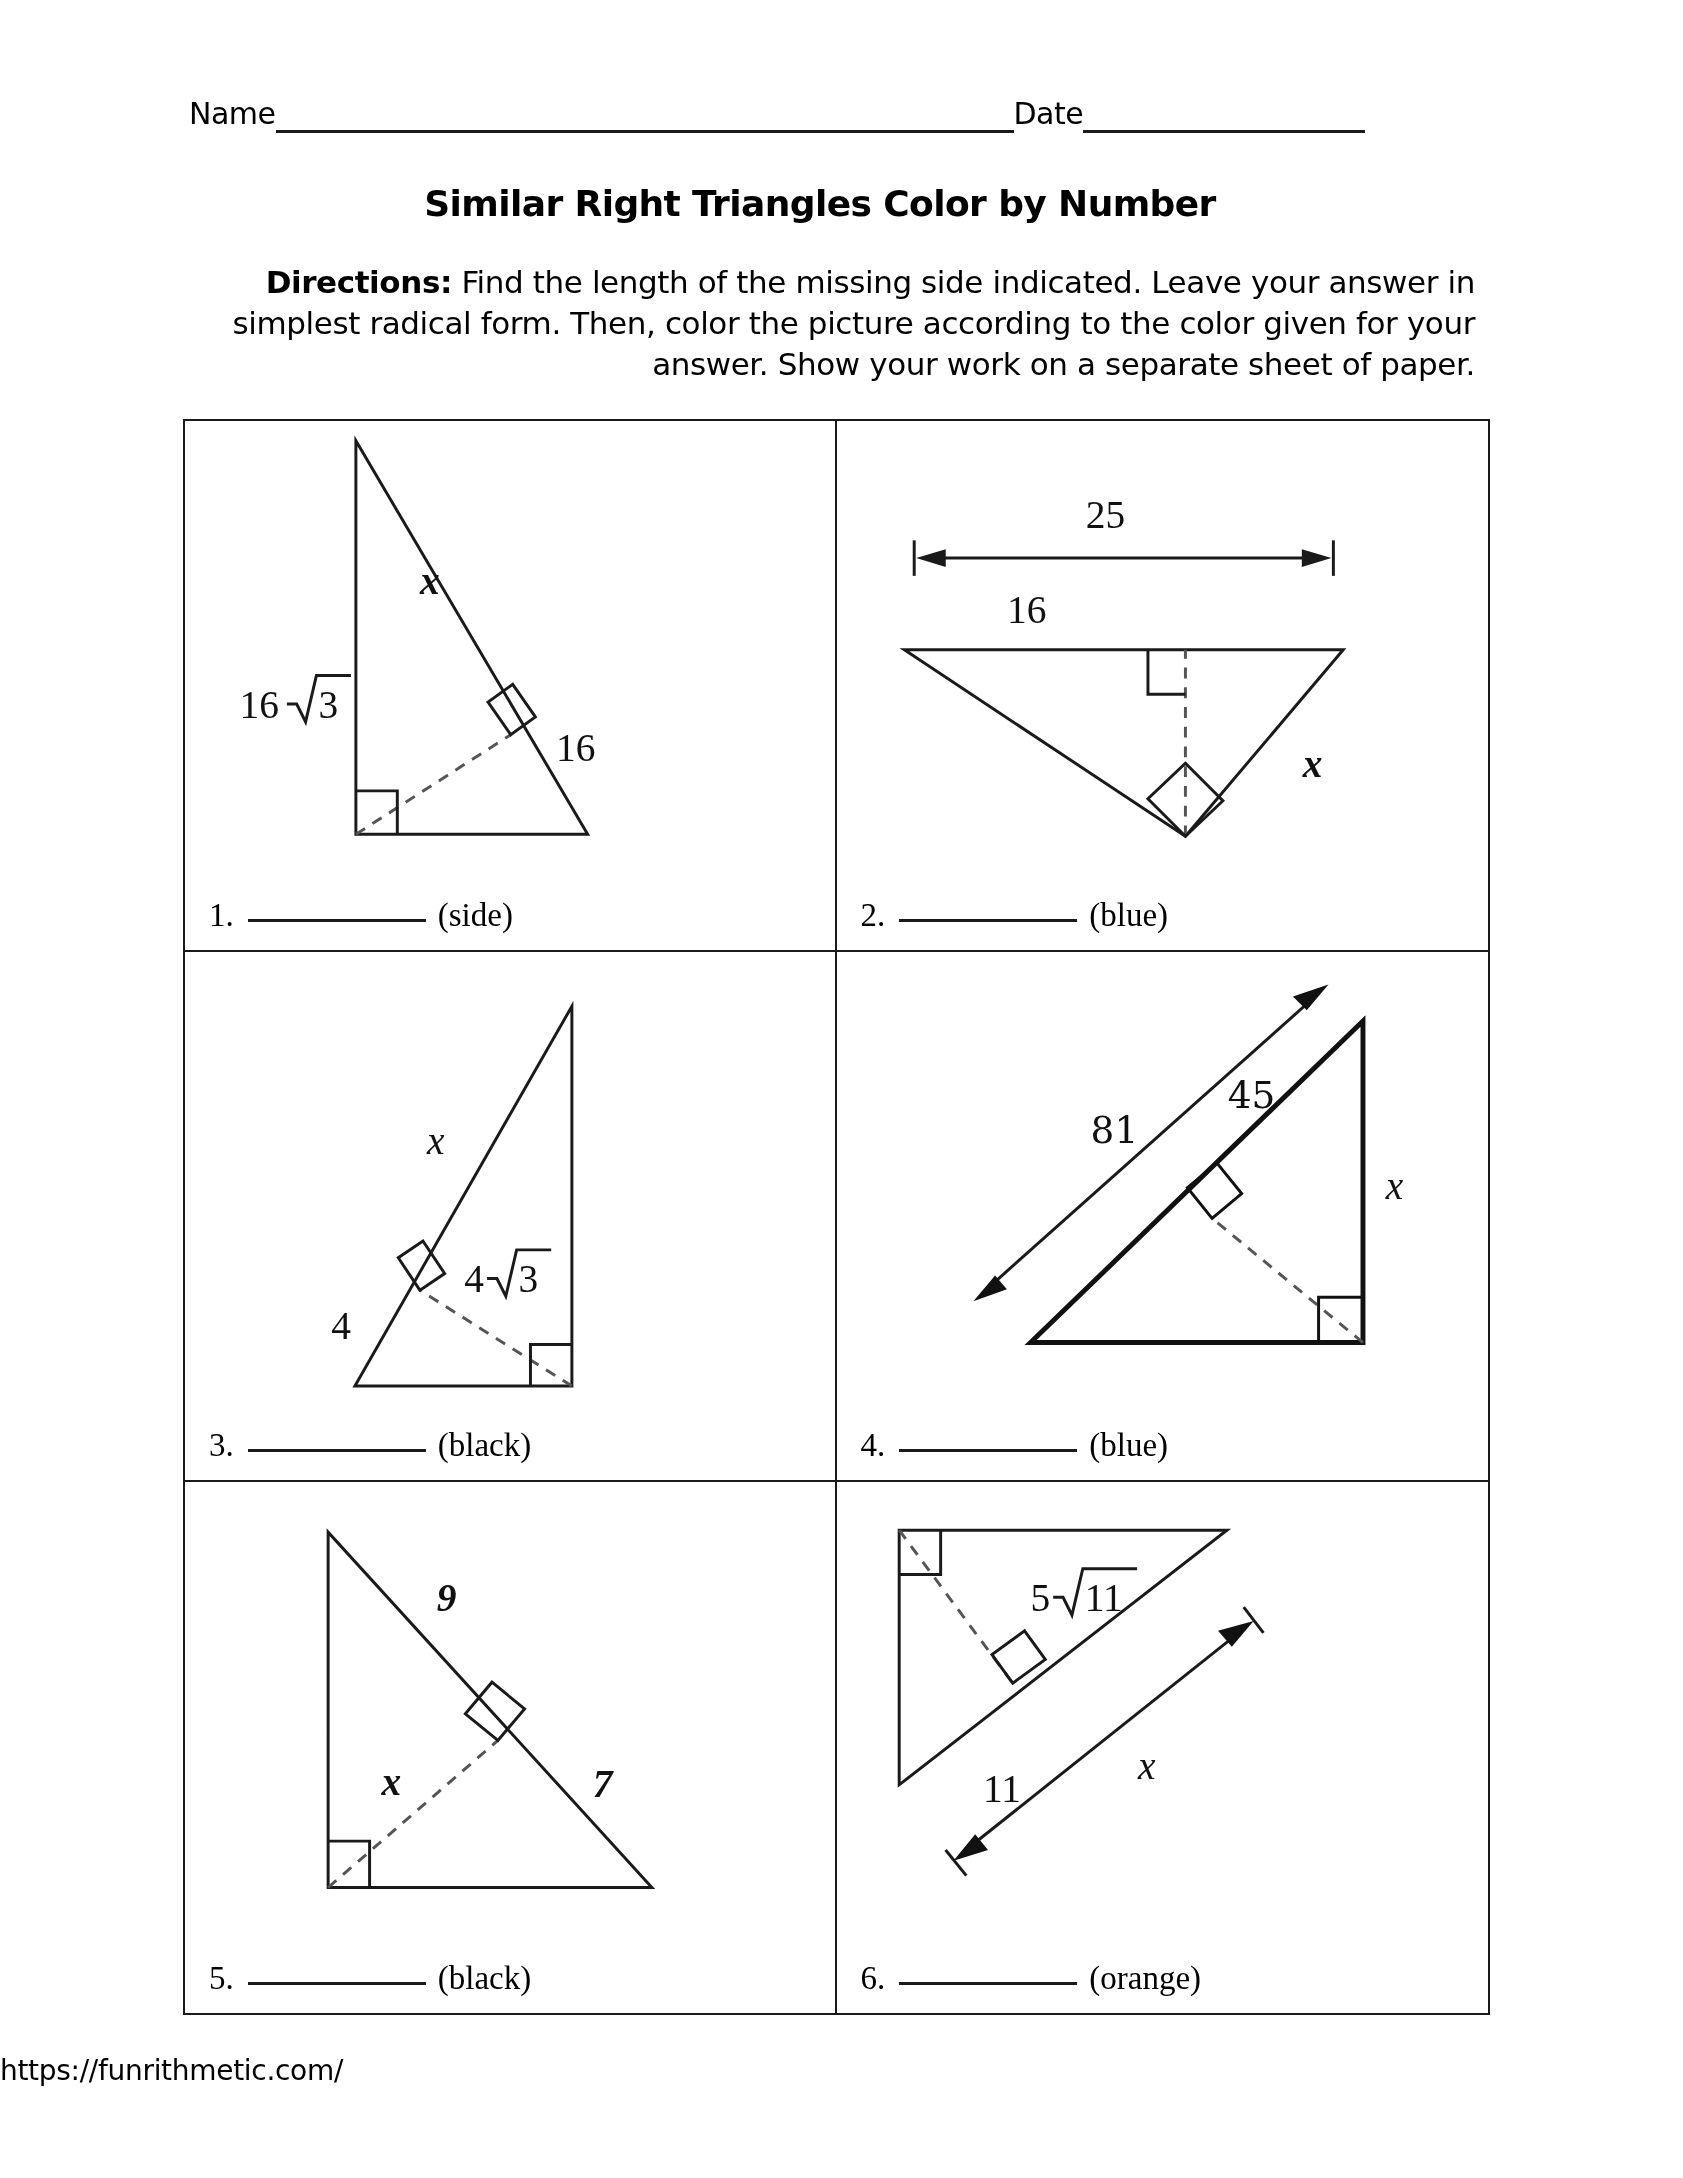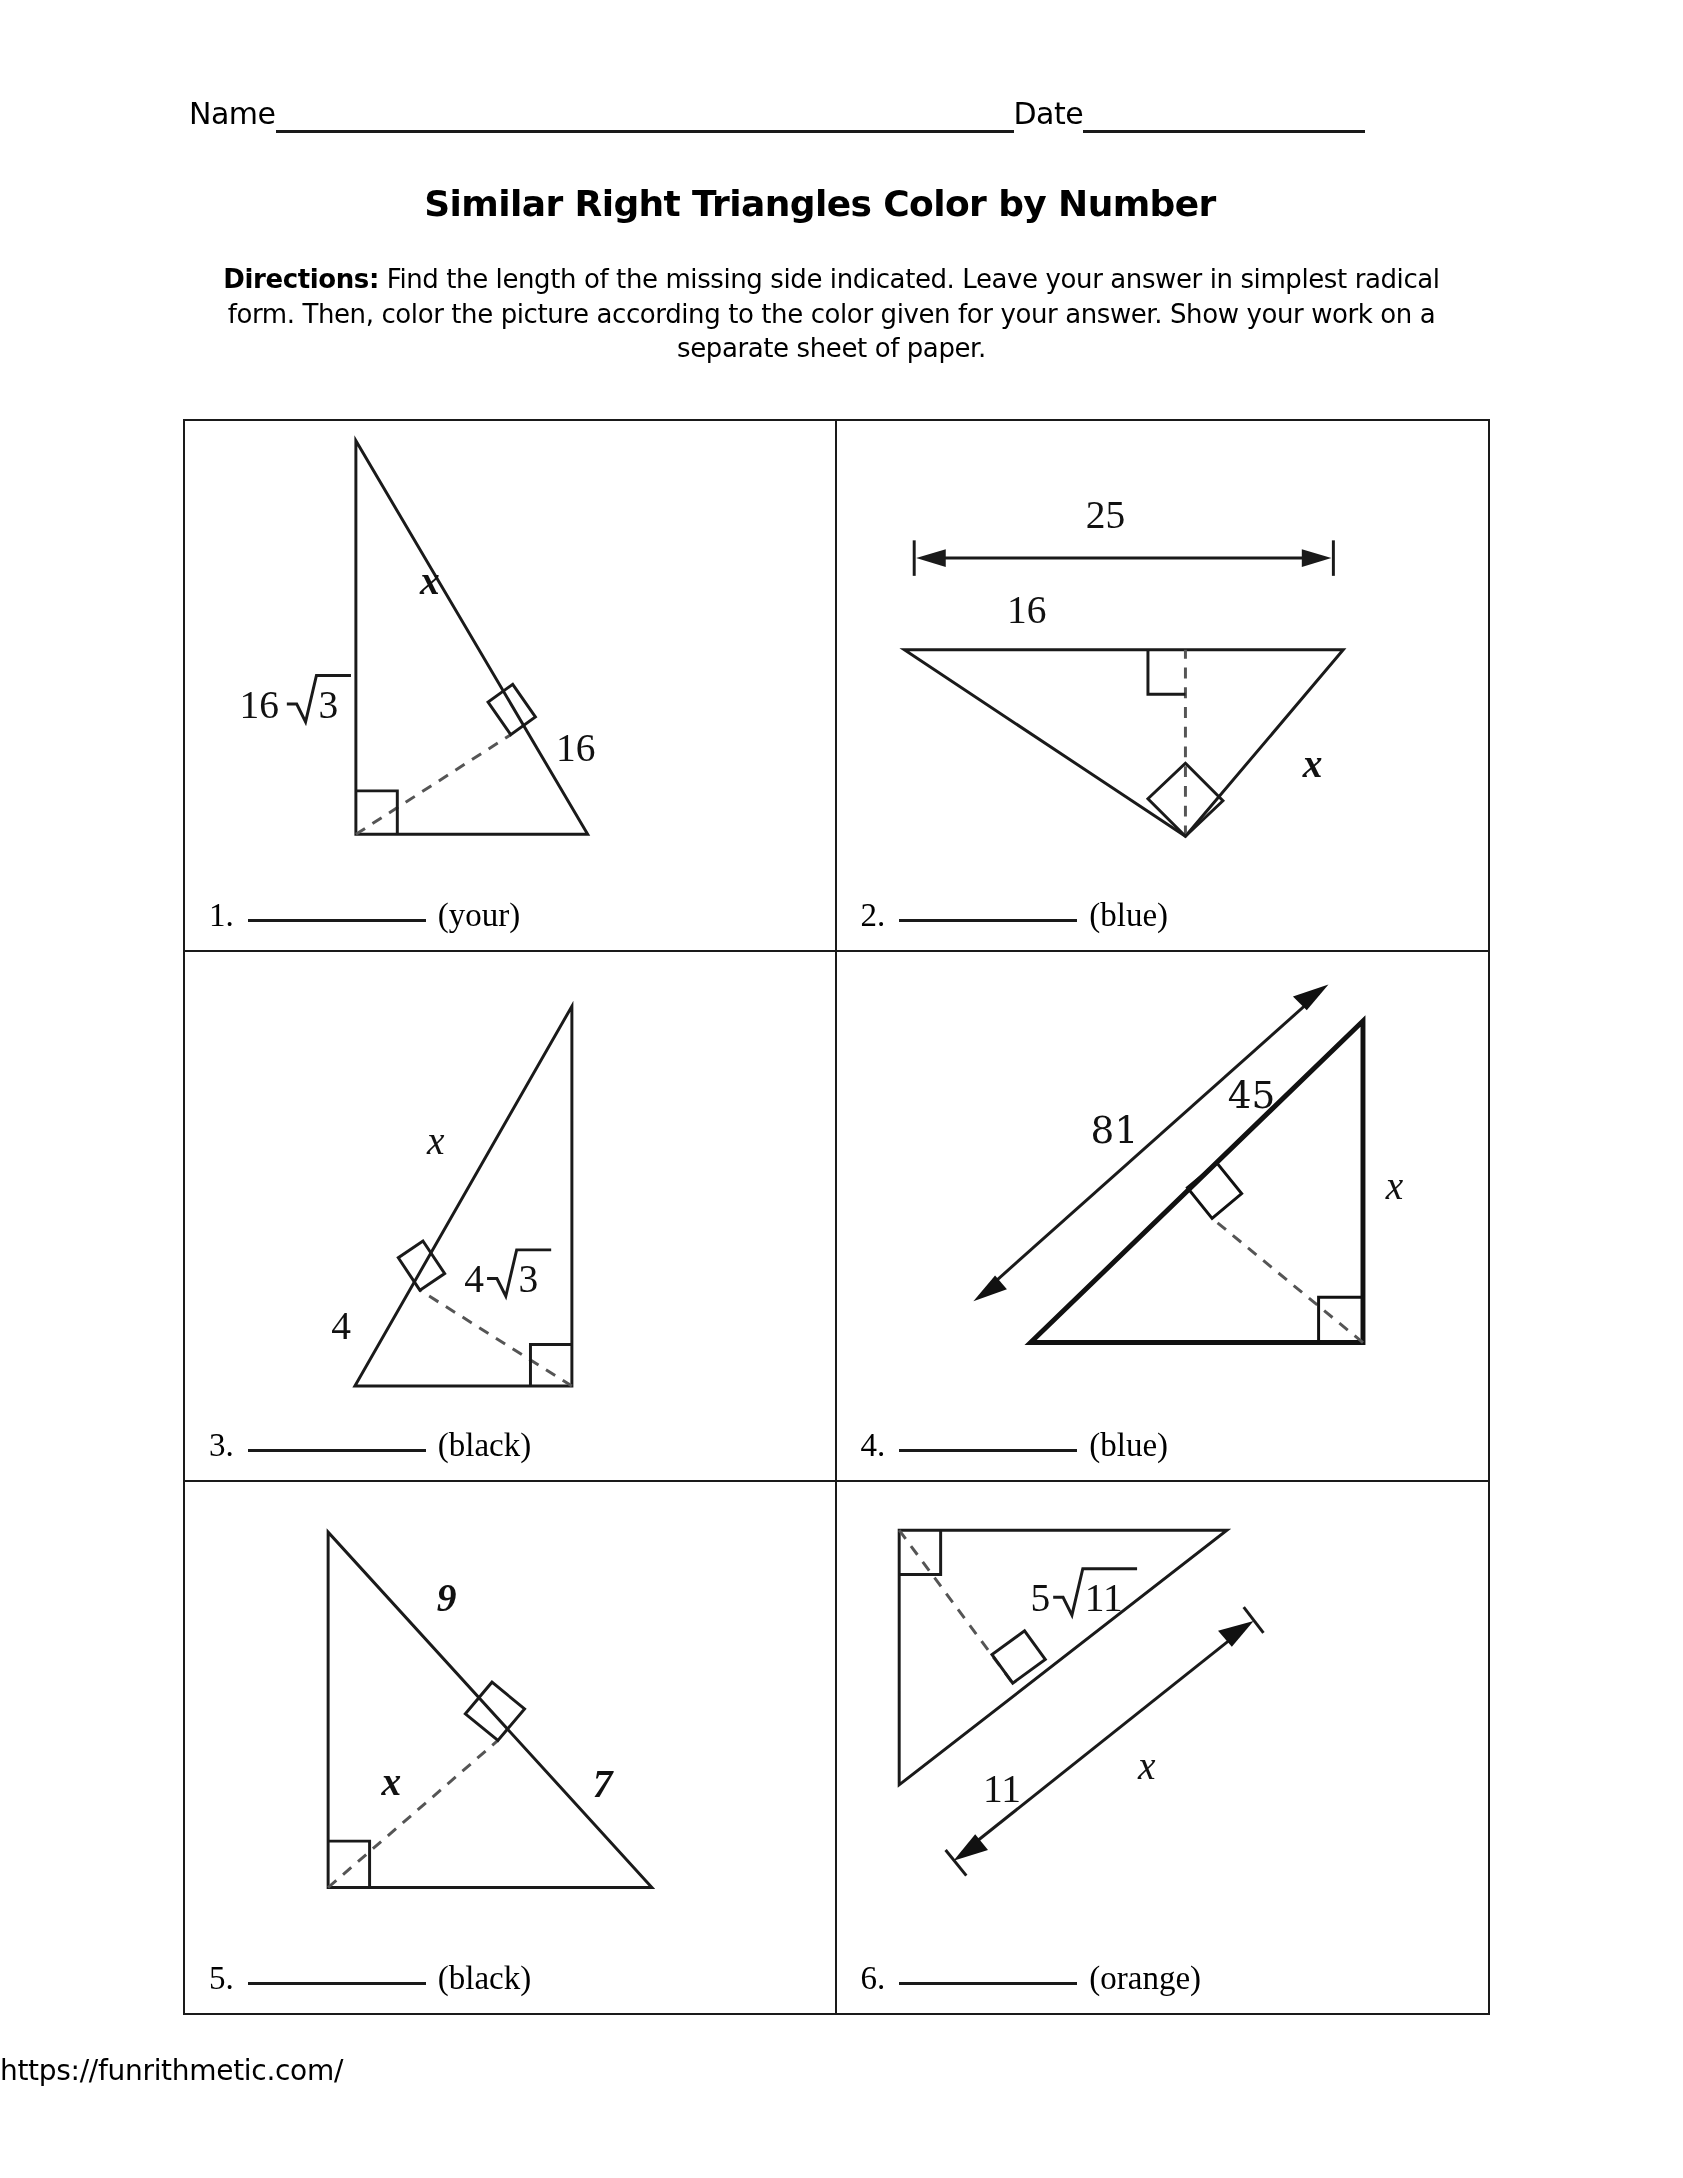--- a/index.html
+++ b/index.html
@@ -52,24 +52,24 @@
     letter-spacing: -0.6px;
   }
 
   
   #directions {
     position: absolute;
     left: 188px;
     top: 262px;
     width: 1287px;
     font-family: "DejaVu Sans", sans-serif;
-    font-size: 26px;
+    font-size: 31px;
     line-height: 1.33;
     letter-spacing: -0.4px;
-    text-align: center;
+    text-align: right;
   }
   #directions .lead { font-weight: 700; }
 
   
   #problem-grid {
     position: absolute;
     left: 183px;
     top: 419px;
     width: 1307px;
     height: 1596px;
@@ -193,21 +193,21 @@
           <path d="M 103 287 L 113 287 L 122 305 L 133 258 L 168 258" fill="none" stroke="#1a1a1a" stroke-width="3"></path>
           <text class="mlabel" x="135" y="301">3</text>
         </g>
 
         <text class="mlabel" x="376" y="345">16</text>
       </svg>
     </div>
     <div class="answer-line">
       <span class="answer-num">1.</span>
       <span class="blank-rule"></span>
-      <span class="answer-color">(your)</span>
+      <span class="answer-color">(side)</span>
     </div>
   </div>
 
   <div class="cell col-last">
     <div class="figure">
       <svg viewBox="0 0 660 536" preserveAspectRatio="xMidYMid meet">
 
         <g>
           <line x1="78" y1="121" x2="78" y2="157" stroke="#1a1a1a" stroke-width="3"></line>
           <line x1="503" y1="121" x2="503" y2="157" stroke="#1a1a1a" stroke-width="3"></line>

